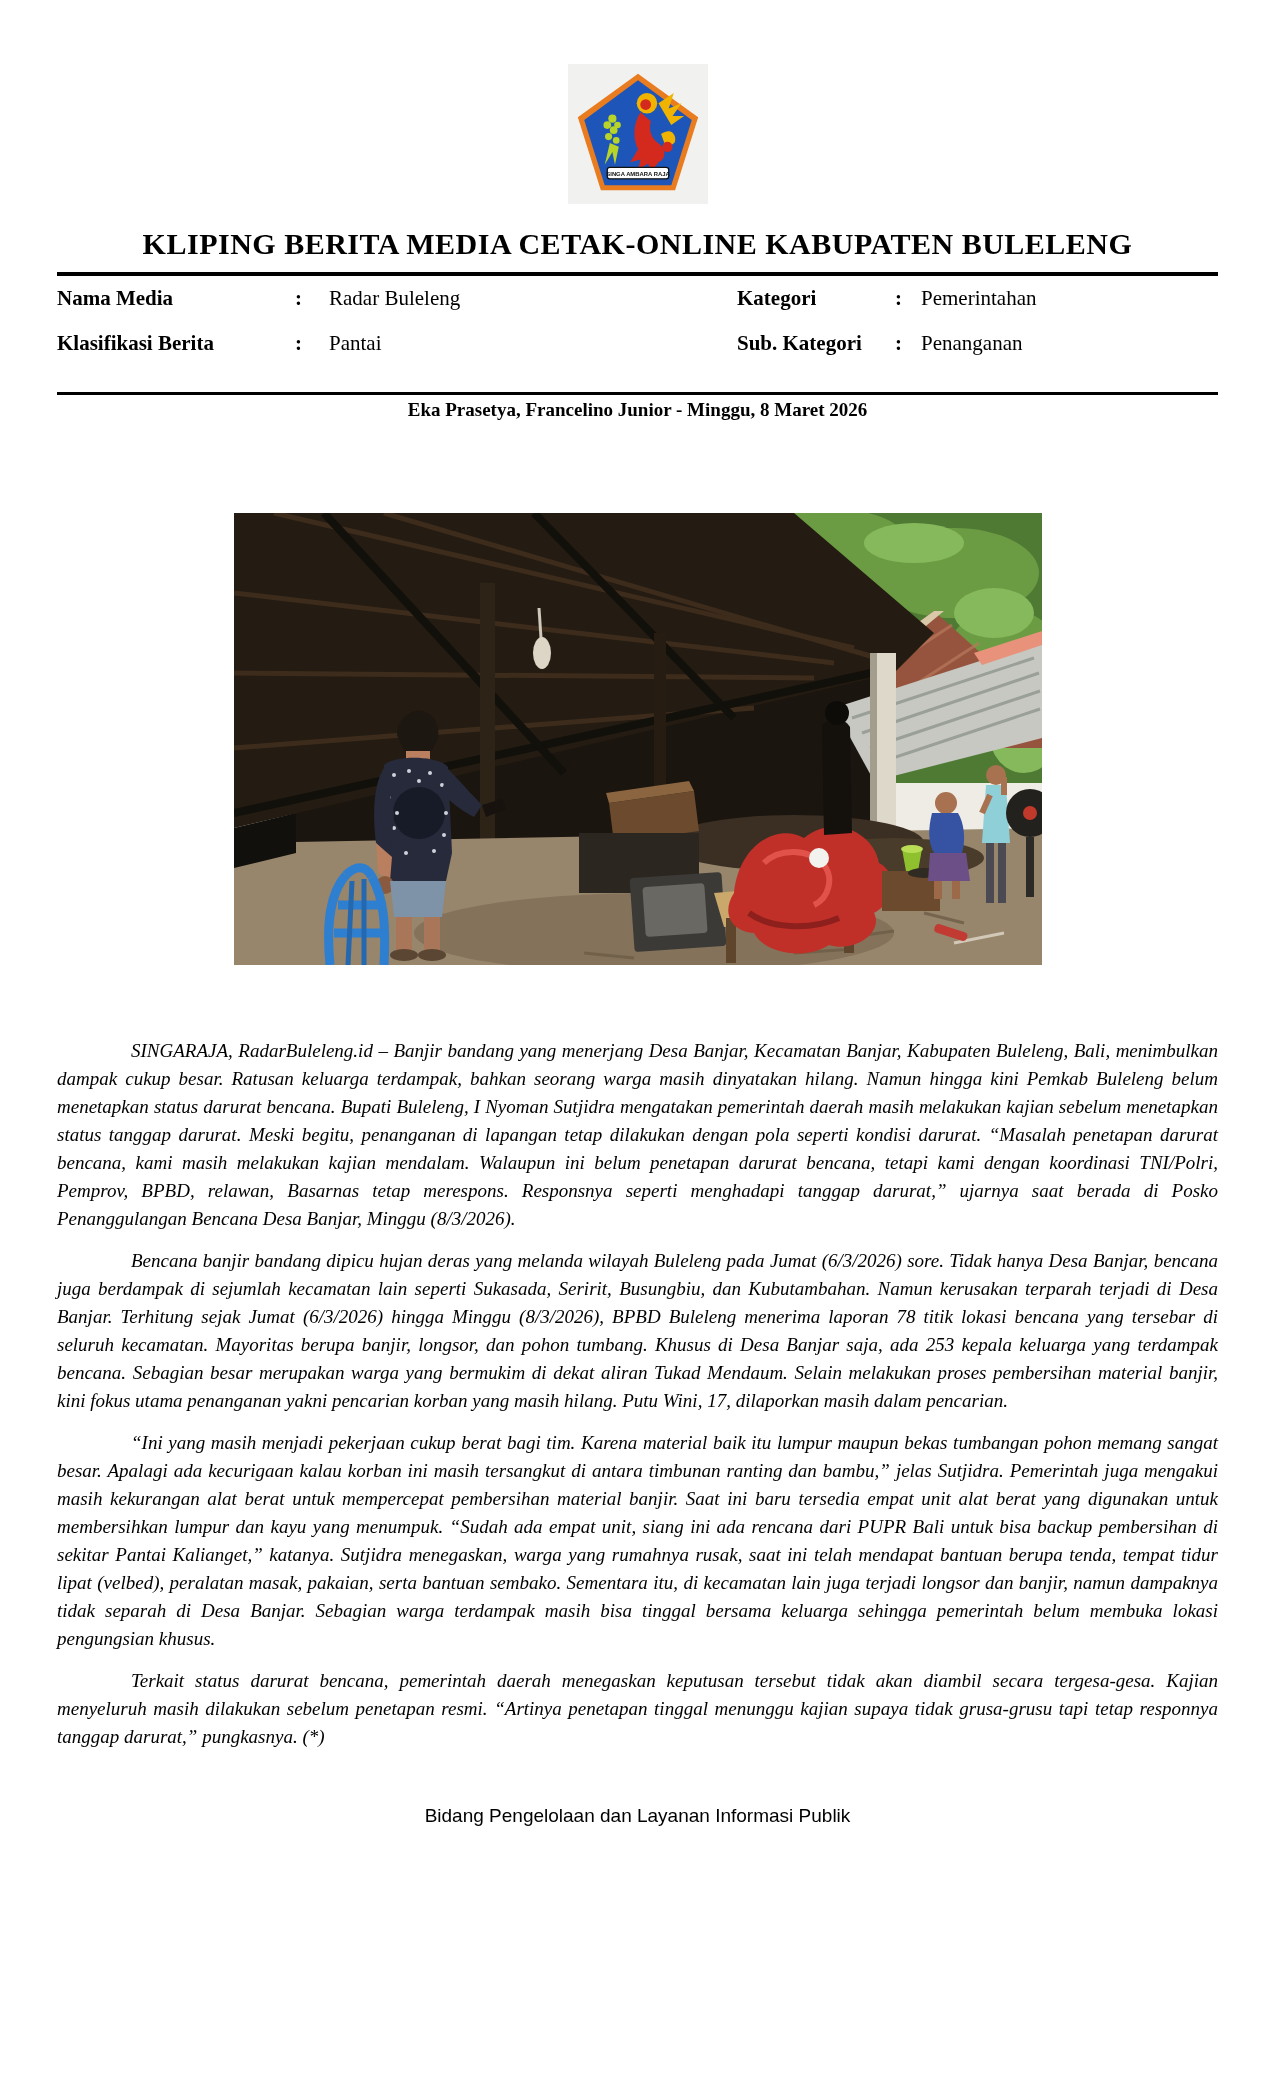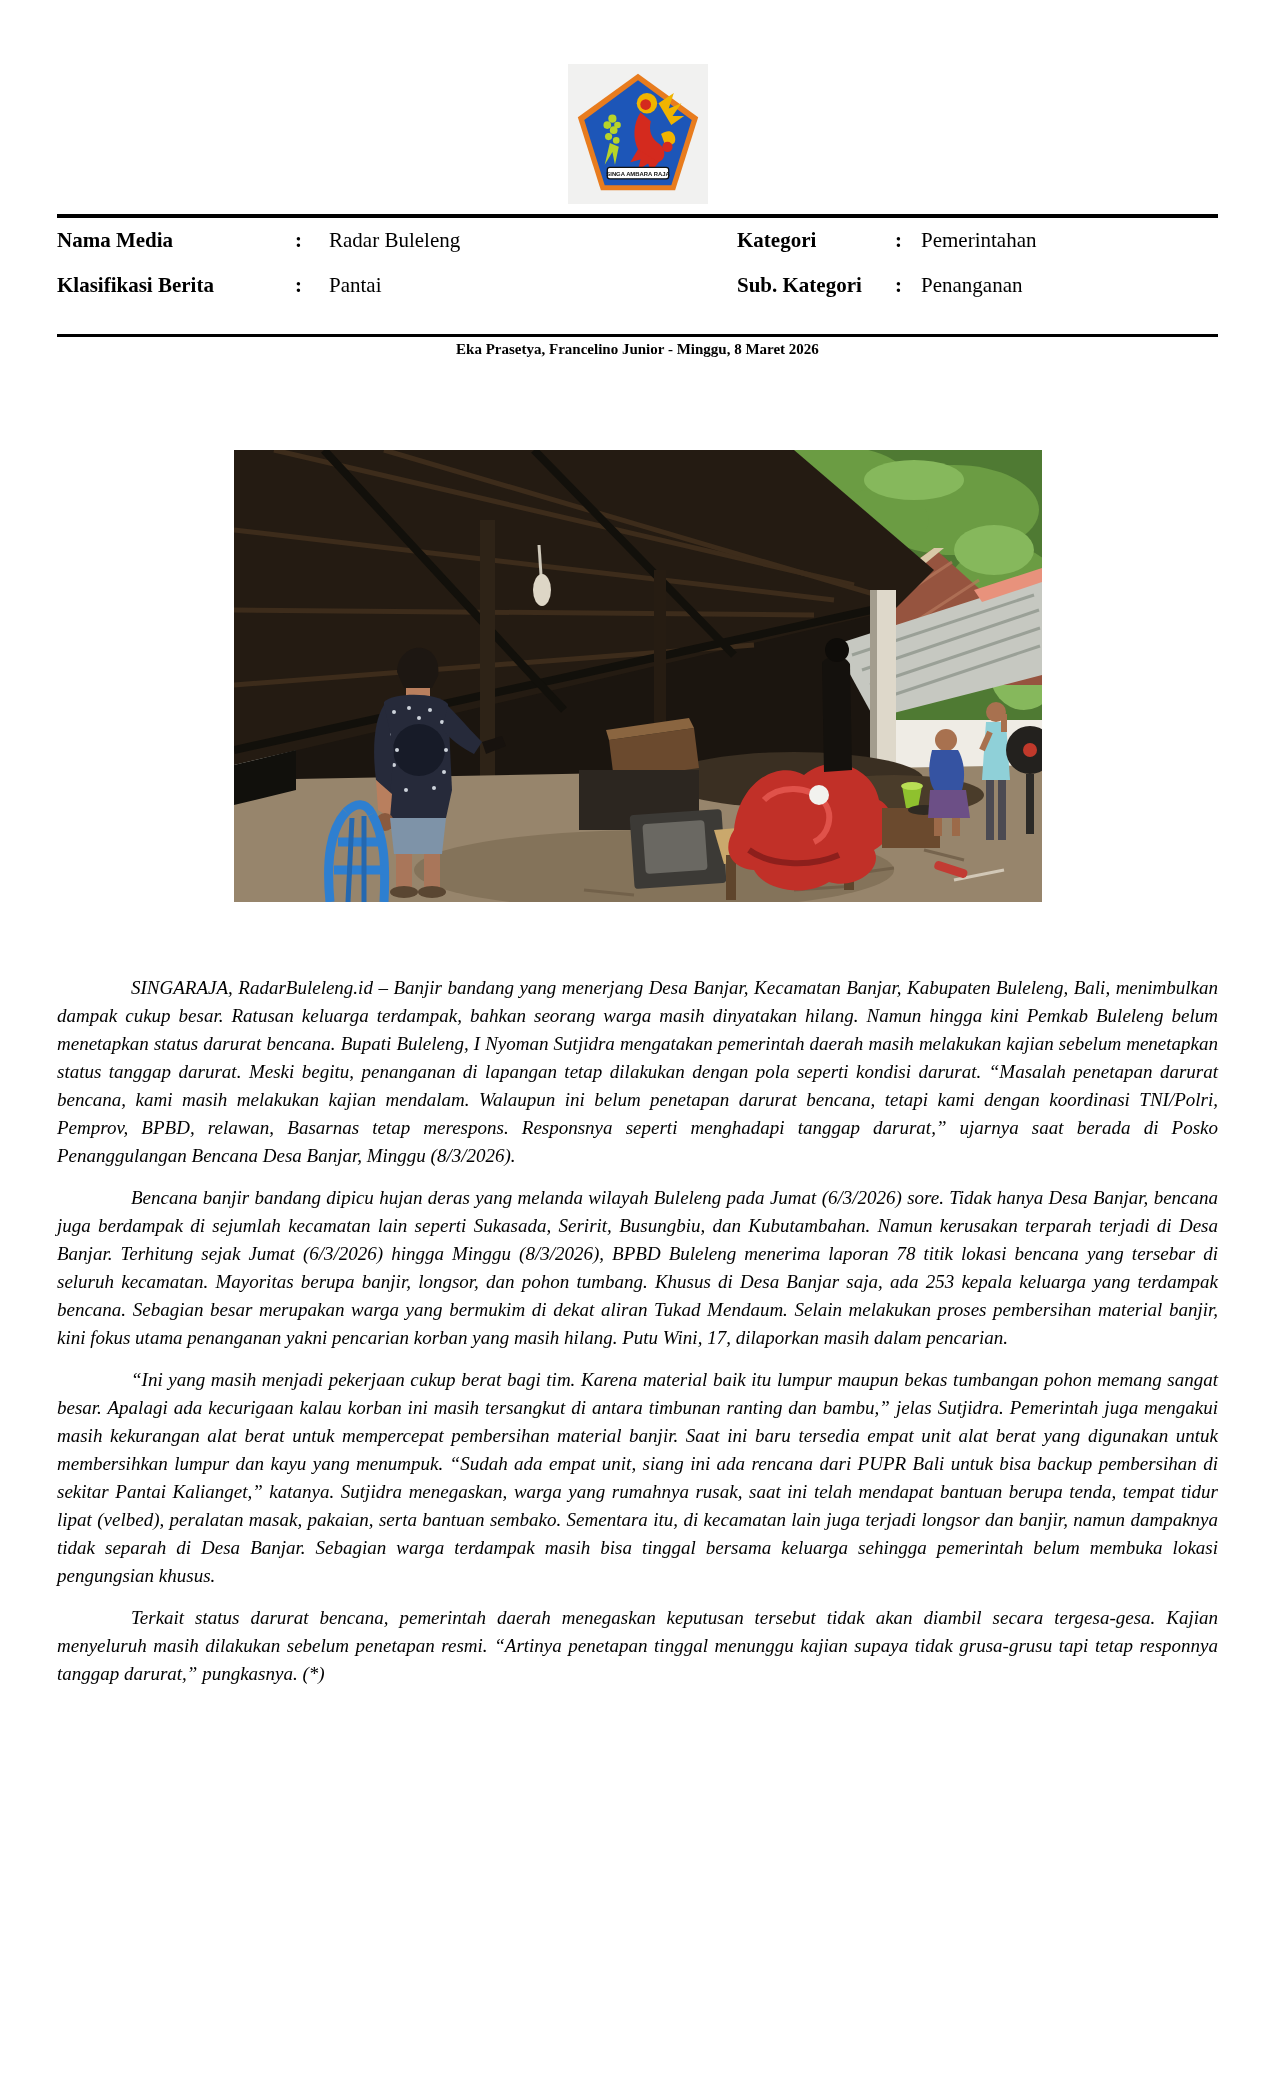--- a/index.html
+++ b/index.html
@@ -25,21 +25,21 @@
   .meta { padding:10px 0 10px; }
   .meta-row { display:grid; grid-template-columns:238px 34px 408px 158px 26px auto;
               align-items:baseline; height:45px; font-size:21px; }
   .meta-label { font-weight:bold; }
   .meta-colon { font-weight:bold; text-align:left; }
   .meta-value { }
 
   
   .article-title { margin:20px auto 0; max-width:1080px; text-align:center;
                    font-size:30px; font-weight:bold; line-height:1.33; }
-  .byline { margin:4px 0 0; text-align:center; font-size:15px; font-weight:bold; }
+  .byline { margin:4px 0 0; text-align:center; font-size:19px; font-weight:bold; }
 
   
   .photo { display:block; margin:92px auto 0; width:808px; height:452px; }
 
   
   .body-text { margin-top:72px; font-size:19px; line-height:28px; text-align:justify; }
   .body-text p { margin:5px 0 14px; text-indent:74px;font-style:italic; }
   .article-url { margin:16px 0 0; font-weight:bold; font-size:19px; line-height:27px;
                  overflow-wrap:anywhere; text-indent:0; }
 
@@ -79,20 +79,21 @@
         <circle cx="73" cy="60" r="4" fill="#d42a1e"></circle>
       </g>
 
       <g>
         <rect x="26" y="76" width="48" height="9" rx="2" fill="#ffffff" stroke="#111" stroke-width="1"></rect>
         <text x="50" y="82.6" text-anchor="middle" font-size="4.6" font-family="Liberation Sans, sans-serif" font-weight="bold" fill="#111">SINGA AMBARA RAJA</text>
       </g>
     </svg>
   </div>
 
+  <h1 class="header-title">KLIPING BERITA MEDIA CETAK-ONLINE KABUPATEN BULELENG</h1>
 
   <hr class="rule-thick">
 
   <div class="meta">
     <div class="meta-row">
       <span class="meta-label">Nama Media</span>
       <span class="meta-colon">:</span>
       <span class="meta-value">Radar Buleleng</span>
       <span class="meta-label">Kategori</span>
       <span class="meta-colon">:</span>
@@ -297,15 +298,16 @@
   </svg>
 
   <div class="body-text">
     <p>SINGARAJA, RadarBuleleng.id – Banjir bandang yang menerjang Desa Banjar, Kecamatan Banjar, Kabupaten Buleleng, Bali, menimbulkan dampak cukup besar.  Ratusan keluarga terdampak, bahkan seorang warga masih dinyatakan hilang. Namun hingga kini Pemkab Buleleng belum menetapkan status darurat bencana. Bupati Buleleng, I Nyoman Sutjidra mengatakan pemerintah daerah masih melakukan kajian sebelum menetapkan status tanggap darurat. Meski begitu, penanganan di lapangan tetap dilakukan dengan pola seperti kondisi darurat. “Masalah penetapan darurat bencana, kami masih melakukan kajian mendalam. Walaupun ini belum penetapan darurat bencana, tetapi kami dengan koordinasi TNI/Polri, Pemprov, BPBD, relawan, Basarnas tetap merespons. Responsnya seperti menghadapi tanggap darurat,” ujarnya saat berada di Posko Penanggulangan Bencana Desa Banjar, Minggu (8/3/2026).</p>
     <p>Bencana banjir bandang dipicu hujan deras yang melanda wilayah Buleleng pada Jumat (6/3/2026) sore.  Tidak hanya Desa Banjar, bencana juga berdampak di sejumlah kecamatan lain seperti Sukasada, Seririt, Busungbiu, dan Kubutambahan. Namun kerusakan terparah terjadi di Desa Banjar. Terhitung sejak Jumat (6/3/2026) hingga Minggu (8/3/2026), BPBD Buleleng menerima laporan 78 titik lokasi bencana yang tersebar di seluruh kecamatan. Mayoritas berupa banjir, longsor, dan pohon tumbang. Khusus di Desa Banjar saja, ada 253 kepala keluarga yang terdampak bencana. Sebagian besar merupakan warga yang bermukim di dekat aliran Tukad Mendaum. Selain melakukan proses pembersihan material banjir, kini fokus utama penanganan yakni pencarian korban yang masih hilang. Putu Wini, 17, dilaporkan masih dalam pencarian.</p>
     <p>“Ini yang masih menjadi pekerjaan cukup berat bagi tim. Karena material baik itu lumpur maupun bekas tumbangan pohon memang sangat besar. Apalagi ada kecurigaan kalau korban ini masih tersangkut di antara timbunan ranting dan bambu,” jelas Sutjidra. Pemerintah juga mengakui masih kekurangan alat berat untuk mempercepat pembersihan material banjir. Saat ini baru tersedia empat unit alat berat yang digunakan untuk membersihkan lumpur dan kayu yang menumpuk. “Sudah ada empat unit, siang ini ada rencana dari PUPR Bali untuk bisa backup pembersihan di sekitar Pantai Kalianget,” katanya. Sutjidra menegaskan, warga yang rumahnya rusak, saat ini telah mendapat bantuan berupa tenda, tempat tidur lipat (velbed), peralatan masak, pakaian, serta bantuan sembako. Sementara itu, di kecamatan lain juga terjadi longsor dan banjir, namun dampaknya tidak separah di Desa Banjar. Sebagian warga terdampak masih bisa tinggal bersama keluarga sehingga pemerintah belum membuka lokasi pengungsian khusus.</p>
     <p>Terkait status darurat bencana, pemerintah daerah menegaskan keputusan tersebut tidak akan diambil secara tergesa-gesa. Kajian menyeluruh masih dilakukan sebelum penetapan resmi. “Artinya penetapan tinggal menunggu kajian supaya tidak grusa-grusu tapi tetap responnya tanggap darurat,” pungkasnya. (*)</p>
   </div>
 
   <div class="footer">
+    <p class="footer-line1">Bidang Pengelolaan dan Layanan Informasi Publik</p>
   </div>
 
 </div>
 
 </body></html>

